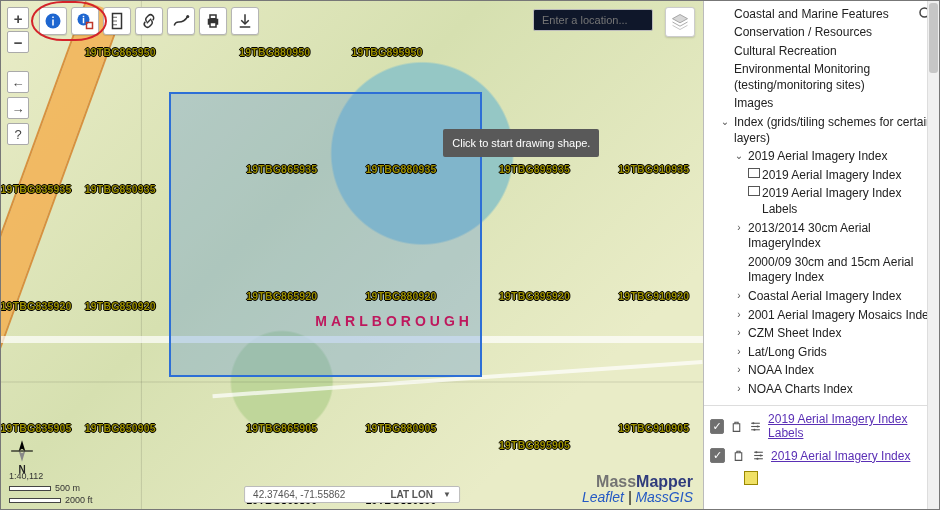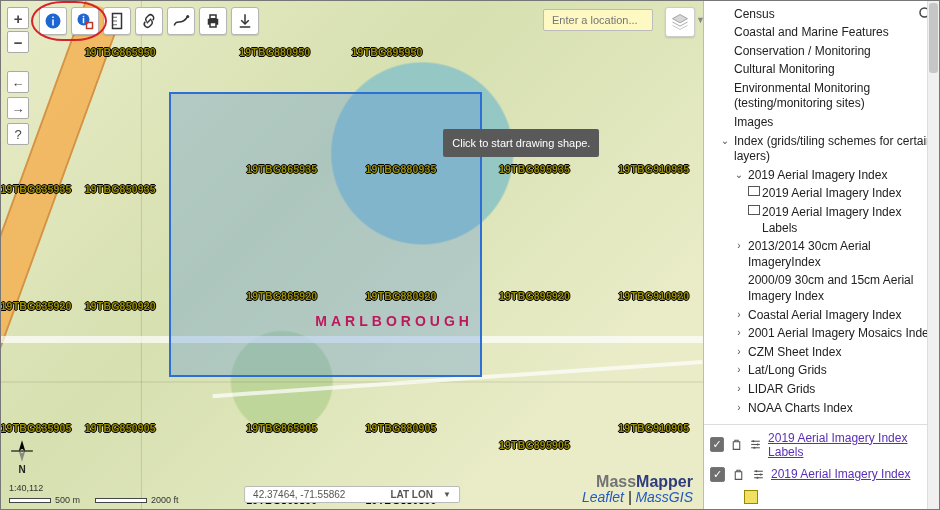--- a/index.html
+++ b/index.html
@@ -79,42 +79,42 @@
   .identify-group {
     position:relative; display:flex; gap:4px;
   }
   .red-ellipse {
     position:absolute; left:-8px; top:-6px; right:-8px; bottom:-6px;
     border:2.5px solid #d4232a; border-radius:50%/60%;
     pointer-events:none;
   }
 
   .search-box {
-    position:absolute; top:8px; right:50px; width:110px;
-    background:#fef9c3; border:1px solid #bbb; border-radius:2px;
+    position:absolute; top:8px; right:50px; width:120px;
+    background:#0f172a; border:1px solid #bbb; border-radius:2px;
     display:flex; align-items:center; padding:2px 6px; height:22px;
   }
   .search-box input {
     flex:1; border:none; outline:none; font-size:11px; color:#777; background:transparent;
   }
   .search-box .chev { font-size:9px; color:#888; }
 
   .layers-icon {
     position:absolute; top:6px; right:8px; width:30px; height:30px;
     background:#fff; border:1px solid #ccc; border-radius:3px;
     display:flex; align-items:center; justify-content:center; cursor:pointer;
     box-shadow:0 1px 2px rgba(0,0,0,.15);
   }
 
   
   .compass { position:absolute; left:8px; bottom:34px; text-align:center; font-size:10px; color:#222; }
   .compass svg { display:block; }
   .compass-n { font-weight:bold; }
   .scale-info { position:absolute; left:8px; bottom:4px; font-size:9px; color:#333; }
-  .scale-bars { display:flex; flex-direction:row; gap:15px; margin-top:2px; }
+  .scale-bars { display:flex; flex-direction:column; gap:2px; margin-top:2px; }
   .scale-bar { display:flex; align-items:center; font-size:9px; }
   .scale-bar .bar { height:5px; background:#fff; border:1px solid #444; margin-right:4px; }
 
   .coord-box {
     position:absolute; bottom:6px; left:50%; transform:translateX(-50%);
     background:#fff; border:1px solid #bbb; border-radius:2px; padding:2px 8px;
     font-size:10px; color:#555; display:flex; gap:10px; align-items:center;
   }
   .coord-box .fmt { font-weight:600;padding-left:35px; }
   .coord-box .chev { font-size:8px; }
@@ -323,39 +323,33 @@
   <div class="right-panel">
     <svg class="panel-search" viewBox="0 0 24 24">
         <circle cx="10" cy="10" r="6" fill="none" stroke="#444" stroke-width="2"></circle>
         <line x1="15" y1="15" x2="21" y2="21" stroke="#444" stroke-width="2"></line>
       </svg>
     <div class="tree" id="tree">
         <ul>
           <li>
             <div class="tree-row">
               <span class="arrow"></span>
-              <span class="label">Census</span>
+              <span class="label">Coastal and Marine Features</span>
             </div>
           </li>
           <li>
             <div class="tree-row">
               <span class="arrow"></span>
-              <span class="label">Coastal and Marine Features</span>
+              <span class="label">Conservation / Resources</span>
             </div>
           </li>
           <li>
             <div class="tree-row">
               <span class="arrow"></span>
-              <span class="label">Conservation / Monitoring</span>
-            </div>
-          </li>
-          <li>
-            <div class="tree-row">
-              <span class="arrow"></span>
-              <span class="label">Cultural Monitoring</span>
+              <span class="label">Cultural Recreation</span>
             </div>
           </li>
           <li>
             <div class="tree-row">
               <span class="arrow"></span>
               <span class="label">Environmental Monitoring (testing/monitoring sites)</span>
             </div>
           </li>
           <li>
             <div class="tree-row">
@@ -421,21 +415,21 @@
               </li>
               <li>
                 <div class="tree-row">
                   <span class="arrow">›</span>
                   <span class="label">Lat/Long Grids</span>
                 </div>
               </li>
               <li>
                 <div class="tree-row">
                   <span class="arrow">›</span>
-                  <span class="label">LIDAR Grids</span>
+                  <span class="label">NOAA Index</span>
                 </div>
               </li>
               <li>
                 <div class="tree-row">
                   <span class="arrow">›</span>
                   <span class="label">NOAA Charts Index</span>
                 </div>
               </li>
             </ul>
           </li>

